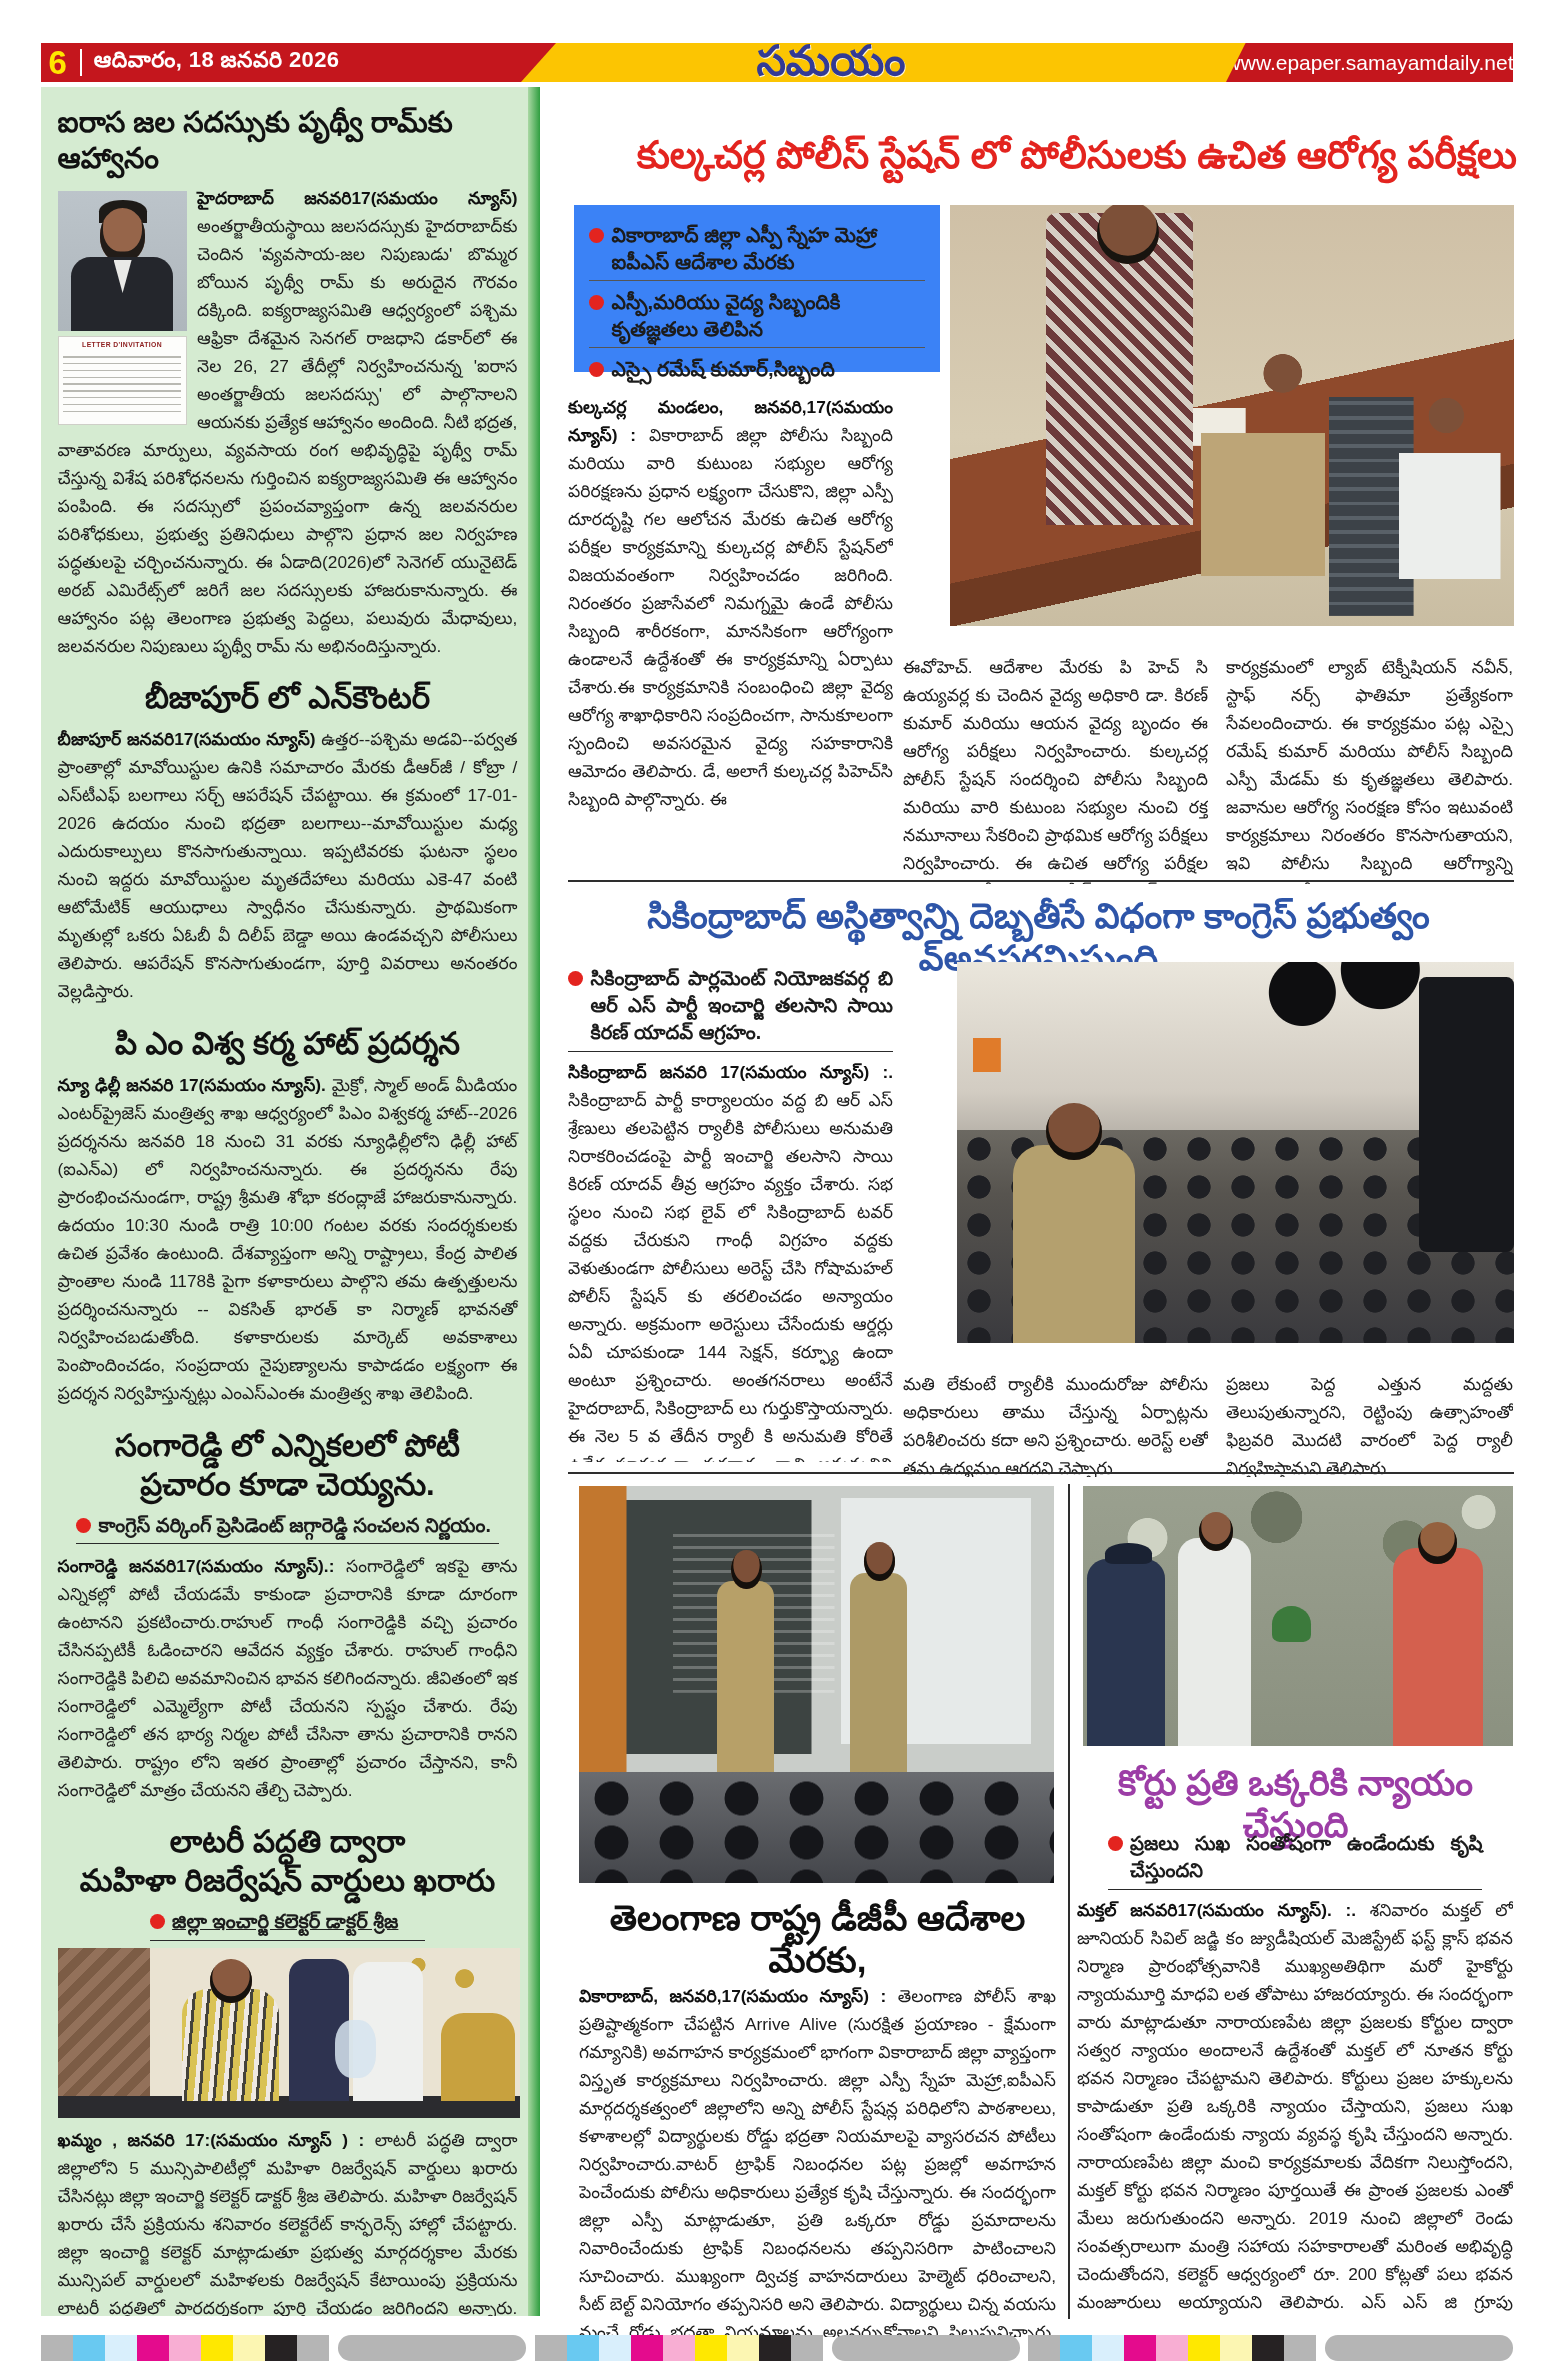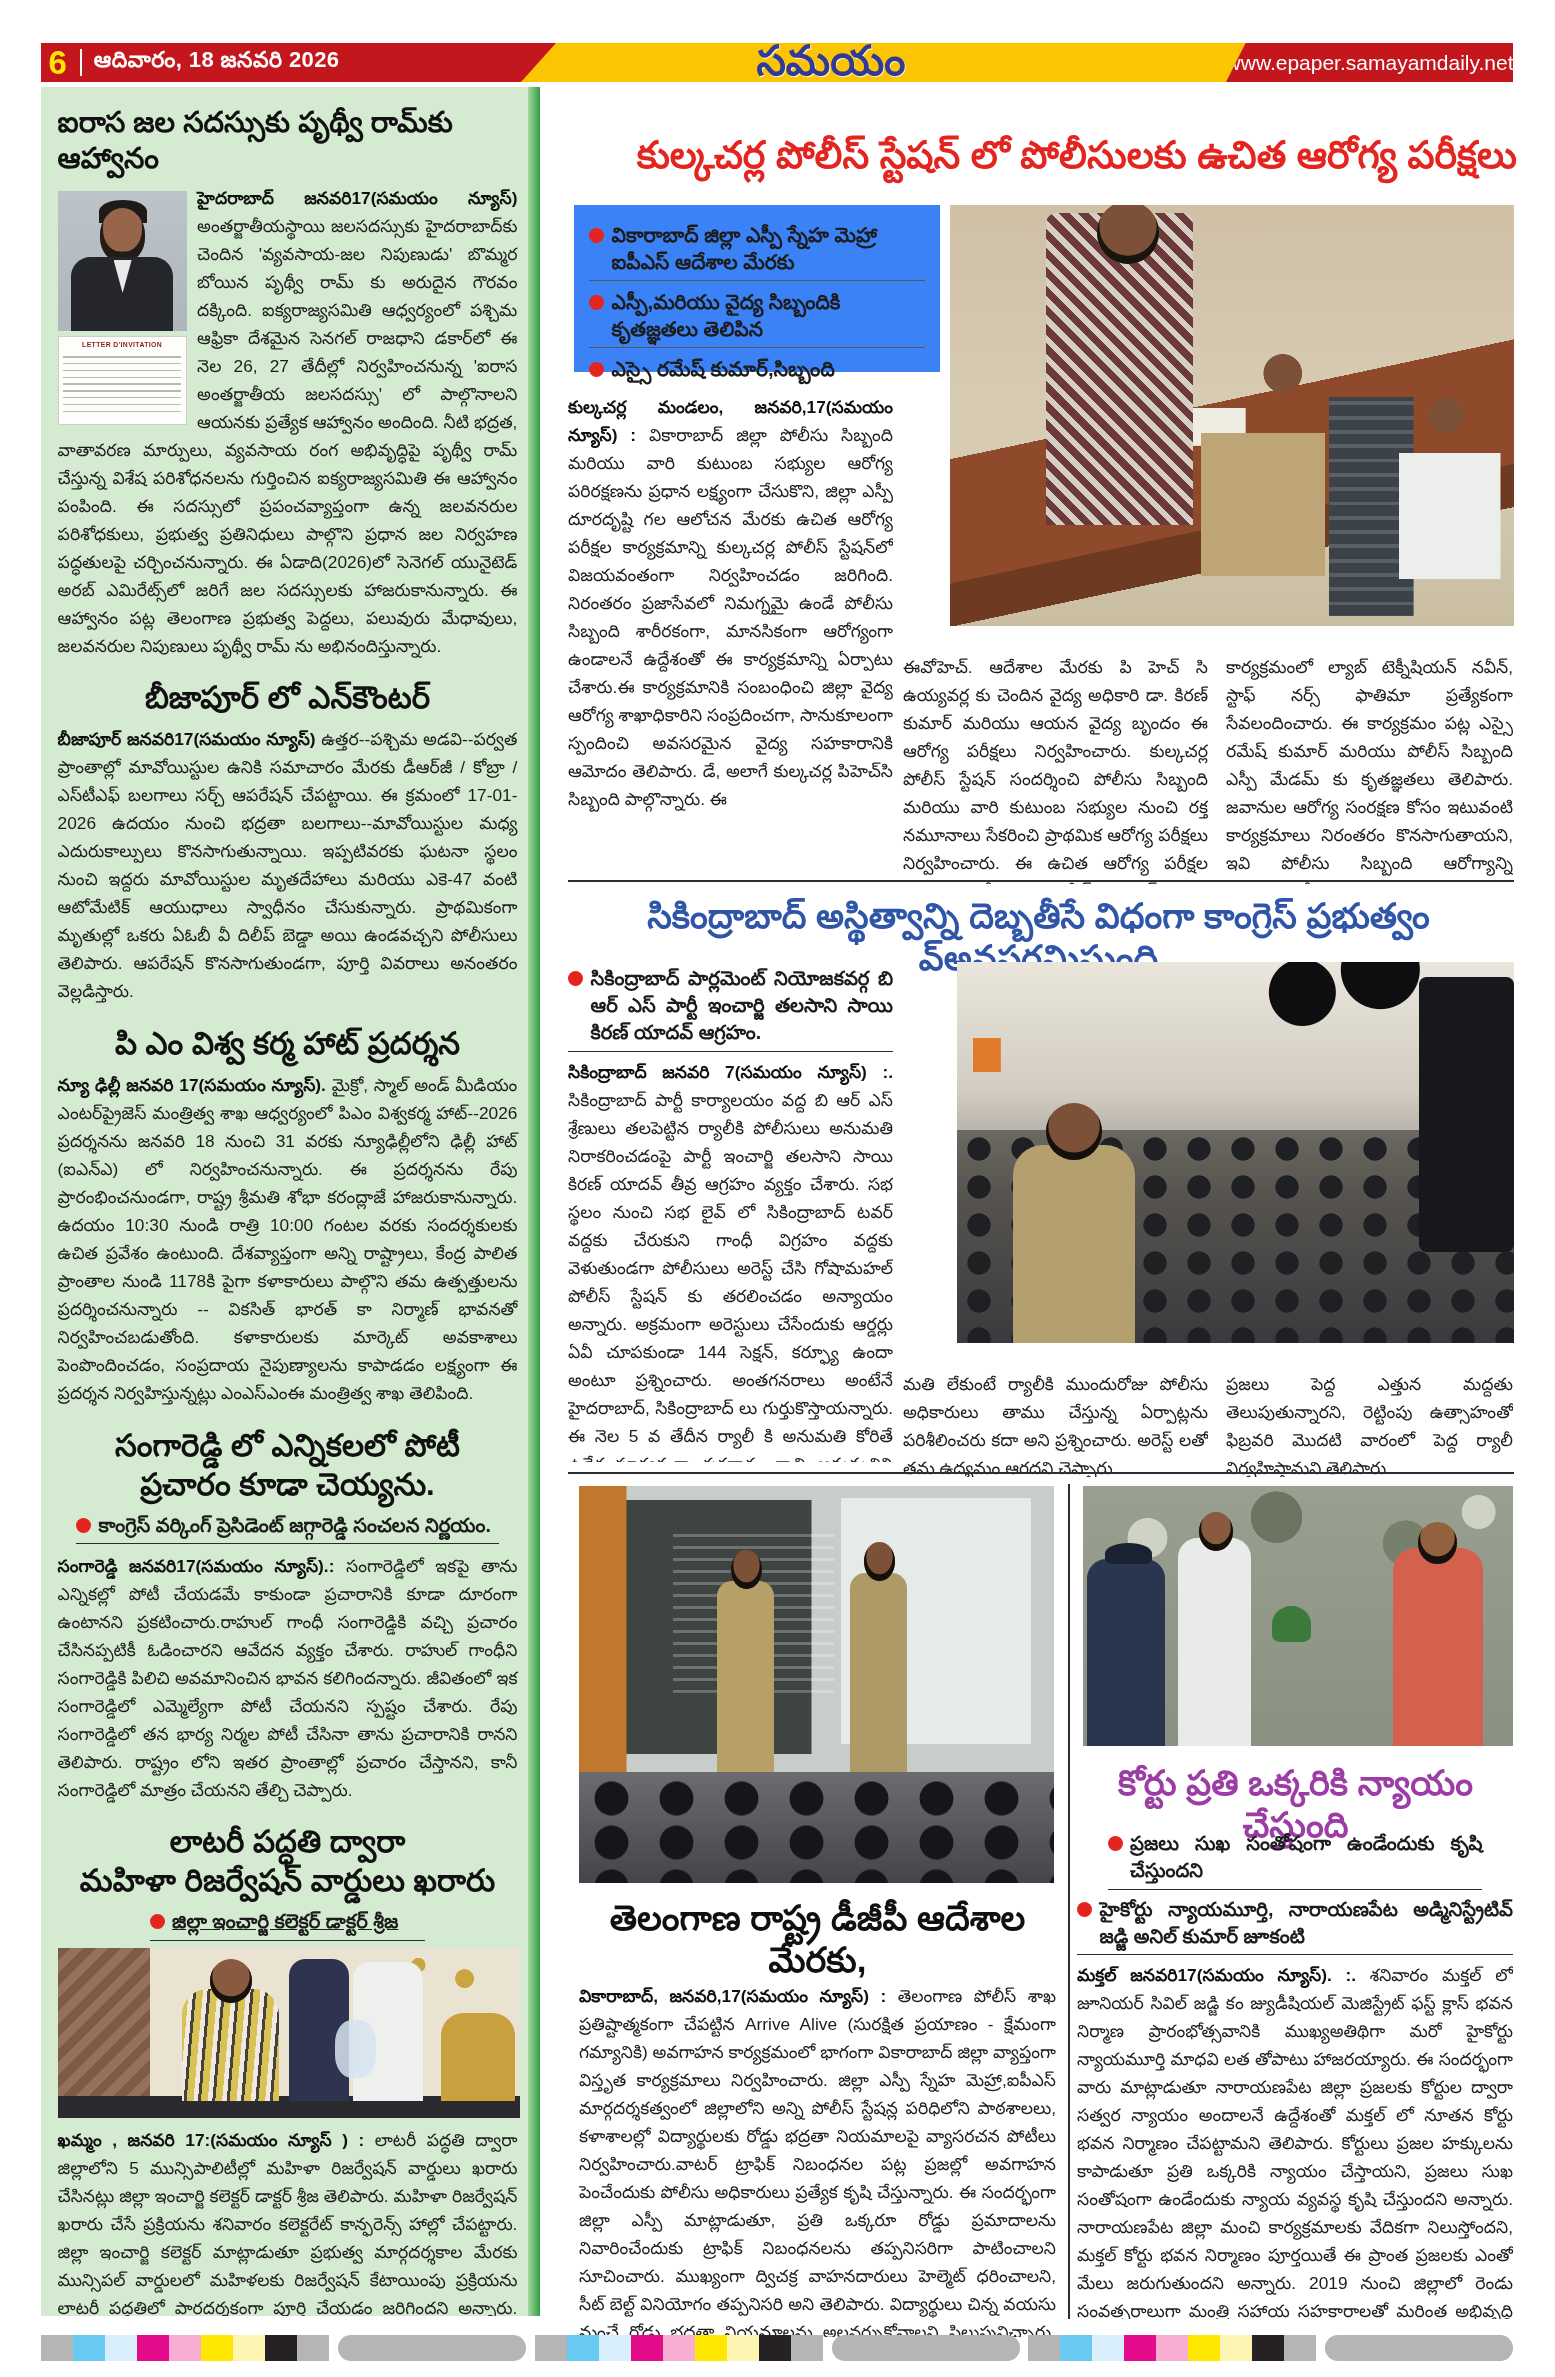--- a/index.html
+++ b/index.html
@@ -269,21 +269,21 @@
 
   <div class="rule-h" style="top:880px;"></div>
 
   <div id="sec-headline">సికింద్రాబాద్ అస్థిత్వాన్ని దెబ్బతీసే విధంగా కాంగ్రెస్ ప్రభుత్వం వ్అవసరమిస్తుంది</div>
 
   <div class="news-col" style="left:568px;top:965px;width:325px;height:497px;">
     <div class="sub-bullet">
       <span class="dot"></span>
       <span>సికింద్రాబాద్ పార్లమెంట్ నియోజకవర్గ బి ఆర్ ఎస్ పార్టీ ఇంచార్జి తలసాని సాయి కిరణ్ యాదవ్ ఆగ్రహం.</span>
     </div>
-    <b class="dateline">సికింద్రాబాద్ జనవరి 7(సమయం న్యూస్) :.</b>
+    <b class="dateline">సికింద్రాబాద్ జనవరి 17(సమయం న్యూస్) :.</b>
     <span>సికింద్రాబాద్ పార్టీ కార్యాలయం వద్ద బి ఆర్ ఎస్ శ్రేణులు తలపెట్టిన ర్యాలీకి పోలీసులు అనుమతి నిరాకరించడంపై పార్టీ ఇంచార్జి తలసాని సాయి కిరణ్ యాదవ్ తీవ్ర ఆగ్రహం వ్యక్తం చేశారు. సభ స్థలం నుంచి సభ లైవ్ లో సికింద్రాబాద్ టవర్ వద్దకు చేరుకుని గాంధీ విగ్రహం వద్దకు వెళుతుండగా పోలీసులు అరెస్ట్ చేసి గోషామహల్ పోలీస్ స్టేషన్ కు తరలించడం అన్యాయం అన్నారు. అక్రమంగా అరెస్టులు చేసేందుకు ఆర్డర్లు ఏవీ చూపకుండా 144 సెక్షన్, కర్ఫ్యూ ఉందా అంటూ ప్రశ్నించారు. అంతగనరాలు అంటేనే హైదరాబాద్, సికింద్రాబాద్ లు గుర్తుకొస్తాయన్నారు. ఈ నెల 5 వ తేదీన ర్యాలీ కి అనుమతి కోరితే ఉద్దేశ పూర్వకంగా శుక్రవారం రాత్రి అనుమతిని రిజెక్ట్ చేశారని చెప్పారు. ర్యాలీకి అను</span>
   </div>
 
   <div id="photo-rally" class="ph">
     <div class="crowd"></div>
     <div class="camera"></div>
     <div class="officer"></div>
     <div class="officer-head"></div>
   </div>
 
@@ -311,24 +311,20 @@
     <div class="woman-saree"></div>
     <div class="head2"></div>
     <div class="plant"></div>
   </div>
   <div id="court-headline">కోర్టు ప్రతి ఒక్కరికి న్యాయం చేస్తుంది</div>
   <div class="news-col" style="left:1077px;top:1830px;width:436px;height:489px;">
     <div class="sub-bullet" style="width:86%;margin:0 auto 6px;">
       <span class="dot"></span>
       <span>ప్రజలు సుఖ సంతోషంగా ఉండేందుకు కృషి చేస్తుందని</span>
     </div>
-    <div class="sub-bullet">
-      <span class="dot"></span>
-      <span>హైకోర్టు న్యాయమూర్తి, నారాయణపేట అడ్మినిస్ట్రేటివ్ జడ్జి అనిల్ కుమార్ జూకంటి</span>
-    </div>
     <b class="dateline">మక్తల్ జనవరి17(సమయం న్యూస్). :.</b>
     <span>శనివారం మక్తల్ లో జూనియర్ సివిల్ జడ్జి కం జ్యుడీషియల్ మెజిస్ట్రేట్ ఫస్ట్ క్లాస్ భవన నిర్మాణ ప్రారంభోత్సవానికి ముఖ్యఅతిథిగా మరో హైకోర్టు న్యాయమూర్తి మాధవి లత తోపాటు హాజరయ్యారు. ఈ సందర్భంగా వారు మాట్లాడుతూ నారాయణపేట జిల్లా ప్రజలకు కోర్టుల ద్వారా సత్వర న్యాయం అందాలనే ఉద్దేశంతో మక్తల్ లో నూతన కోర్టు భవన నిర్మాణం చేపట్టామని తెలిపారు. కోర్టులు ప్రజల హక్కులను కాపాడుతూ ప్రతి ఒక్కరికి న్యాయం చేస్తాయని, ప్రజలు సుఖ సంతోషంగా ఉండేందుకు న్యాయ వ్యవస్థ కృషి చేస్తుందని అన్నారు. నారాయణపేట జిల్లా మంచి కార్యక్రమాలకు వేదికగా నిలుస్తోందని, మక్తల్ కోర్టు భవన నిర్మాణం పూర్తయితే ఈ ప్రాంత ప్రజలకు ఎంతో మేలు జరుగుతుందని అన్నారు. 2019 నుంచి జిల్లాలో రెండు సంవత్సరాలుగా మంత్రి సహాయ సహకారాలతో మరింత అభివృద్ధి చెందుతోందని, కలెక్టర్ ఆధ్వర్యంలో రూ. 200 కోట్లతో పలు భవన మంజూరులు అయ్యాయని తెలిపారు. ఎస్ ఎస్ జి గ్రూపు సహకారంతో భవన నిర్మాణ ఏర్పాట్లు చేయడంతో మక్తల్ ప్రాంత ప్రజలు హర్షం వ్యక్తం చేస్తున్నారు. ఈ కార్యక్రమంలో మక్తల్ ఎమ్మెల్యే, జిల్లా ప్రధాన న్యాయమూర్తి, బార్ అసోసియేషన్ అధ్యక్షులు, న్యాయవాదులు, అధికారులు పాల్గొన్నారు.</span>
   </div>
 
   <div id="calibration-bar">
       <div class="cal-group">
         <div class="cal-chip" style="background: rgb(181, 181, 181);"></div>
         <div class="cal-chip" style="background: rgb(105, 201, 241);"></div>
         <div class="cal-chip" style="background: rgb(217, 239, 252);"></div>
         <div class="cal-chip" style="background: rgb(228, 11, 141);"></div>

